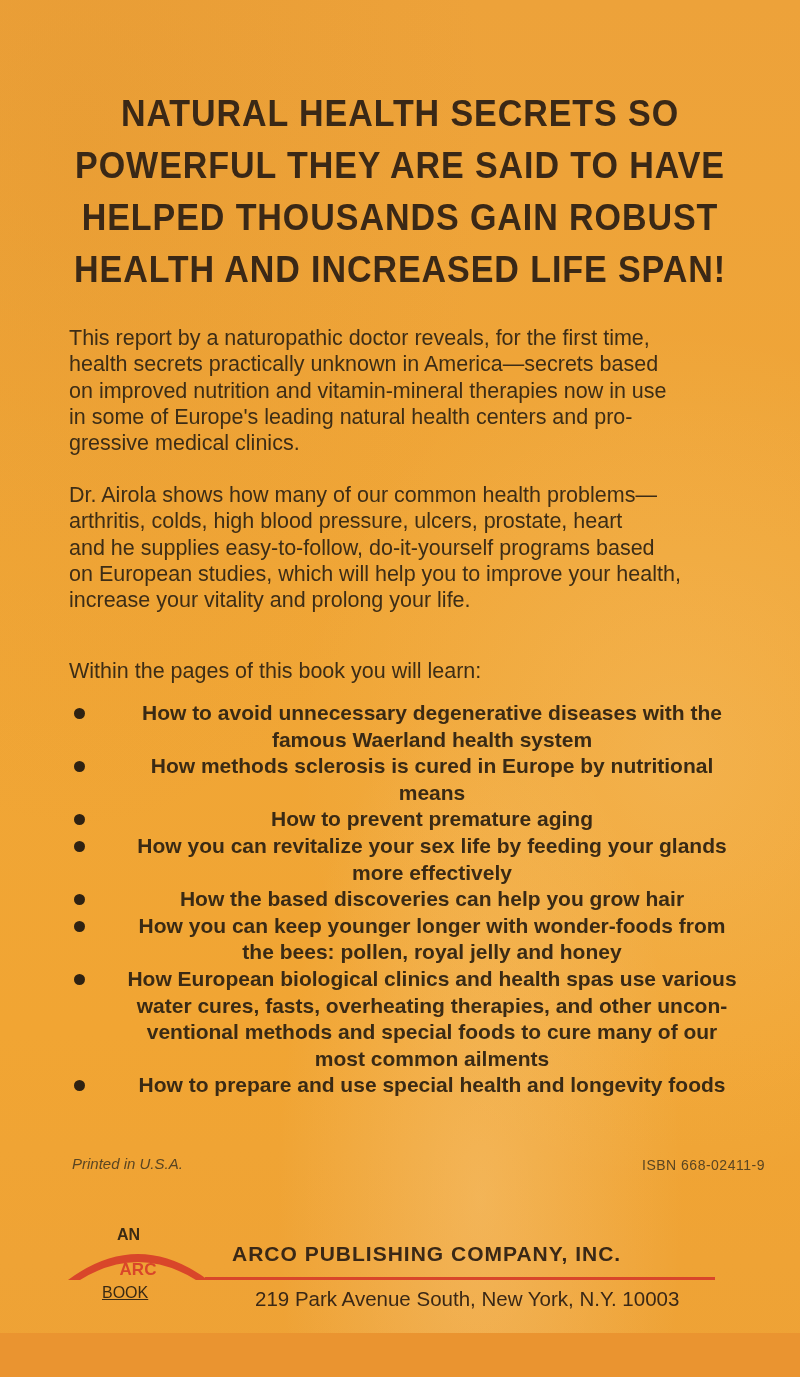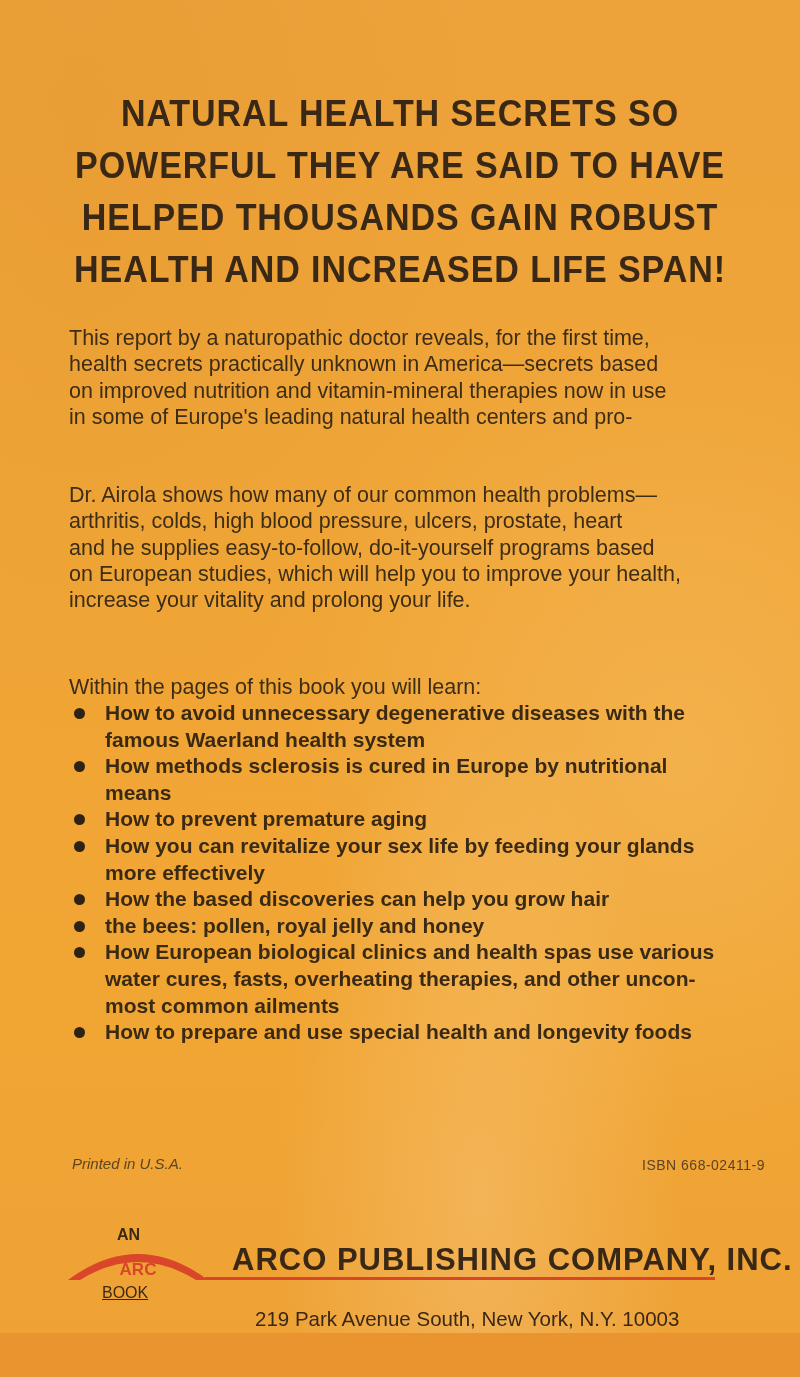--- a/index.html
+++ b/index.html
@@ -24,47 +24,47 @@
   }
   .headline div { white-space:nowrap; }
   .body-text {
     position:absolute; left:69px; width:690px;
     font-size:21.5px; line-height:26.3px; color:#3d2d16;
     text-align:justify;
   }
   .body-text div { white-space:nowrap; }
   .para1 { top:325px; }
   .para2 { top:482px; }
-  .para3 { top:658px;margin-top:16px; }
+  .para3 { top:658px; }
   .bullets {
     position:absolute; left:69px; top:700px; width:690px;
     font-weight:bold; font-size:21px; line-height:26.6px; color:#3a2a14;
   }
   .bullet { position:relative; padding-left:36px; }
   .bullet .dot {
     position:absolute; left:5px; top:8px; width:11px; height:11px;
     border-radius:50%; background:#2f2212;
   }
-  .bullet .line { white-space:nowrap; }
+  .bullet .line { white-space:nowrap;text-align:center; }
   .printed {
     position:absolute; left:72px; top:1155px; font-size:15px; font-style:italic; color:#5a4522;
   }
   .isbn {
     position:absolute; left:630px; top:1157px; font-size:14px; color:#5a4522; letter-spacing:0.5px;margin-left:12px;
   }
   .logo-an { position:absolute; left:117px; top:1226px; font-size:16px; color:#3a2a14;font-weight:bold; }
   .logo-book { position:absolute; left:102px; top:1284px; font-size:16px; color:#3a2a14;text-decoration:underline; }
   .logo-arc { position:absolute; left:64px; top:1242px; width:148px; height:40px; }
   .publisher {
-    position:absolute; left:232px; top:1242px; font-size:31px; font-weight:bold;
+    position:absolute; left:232px; top:1242px; font-size:21px; font-weight:bold;
     color:#3a2816; letter-spacing:1px; white-space:nowrap;
   }
   .rule { position:absolute; left:205px; top:1277px; width:510px; height:3px; background:#d9462a; }
   .address {
-    position:absolute; left:255px; top:1287px; font-size:20.5px; color:#3a2816; white-space:nowrap;margin-top:20px;
+    position:absolute; left:255px; top:1287px; font-size:20.5px; color:#3a2816; white-space:nowrap;
   }
   .bottom-band {
     position:absolute; left:0; top:1333px; width:800px; height:44px; background:#ea9430;
   }
 </style>
 </head>
 <body>
 
 <div class="grain"></div>
 
@@ -73,20 +73,21 @@
   <div>POWERFUL THEY ARE SAID TO HAVE</div>
   <div>HELPED THOUSANDS GAIN ROBUST</div>
   <div>HEALTH AND INCREASED LIFE SPAN!</div>
 </div>
 
 <div class="body-text para1">
   <div>This report by a naturopathic doctor reveals, for the first time,</div>
   <div>health secrets practically unknown in America—secrets based</div>
   <div>on improved nutrition and vitamin-mineral therapies now in use</div>
   <div>in some of Europe's leading natural health centers and pro-</div>
+  <div>gressive medical clinics.</div>
 </div>
 
 <div class="body-text para2">
   <div>Dr. Airola shows how many of our common health problems—</div>
   <div>arthritis, colds, high blood pressure, ulcers, prostate, heart</div>
   <div>and he supplies easy-to-follow, do-it-yourself programs based</div>
   <div>on European studies, which will help you to improve your health,</div>
   <div>increase your vitality and prolong your life.</div>
 </div>
 
@@ -113,26 +114,28 @@
     <span class="dot"></span>
     <div class="line">How you can revitalize your sex life by feeding your glands</div>
     <div class="line">more effectively</div>
   </div>
   <div class="bullet">
     <span class="dot"></span>
     <div class="line">How the based discoveries can help you grow hair</div>
   </div>
   <div class="bullet">
     <span class="dot"></span>
+    <div class="line">How you can keep younger longer with wonder-foods from</div>
     <div class="line">the bees: pollen, royal jelly and honey</div>
   </div>
   <div class="bullet">
     <span class="dot"></span>
     <div class="line">How European biological clinics and health spas use various</div>
     <div class="line">water cures, fasts, overheating therapies, and other uncon-</div>
+    <div class="line">ventional methods and special foods to cure many of our</div>
     <div class="line">most common ailments</div>
   </div>
   <div class="bullet">
     <span class="dot"></span>
     <div class="line">How to prepare and use special health and longevity foods</div>
   </div>
 </div>
 
 <div class="printed">Printed in U.S.A.</div>
 <div class="isbn">ISBN 668-02411-9</div>

